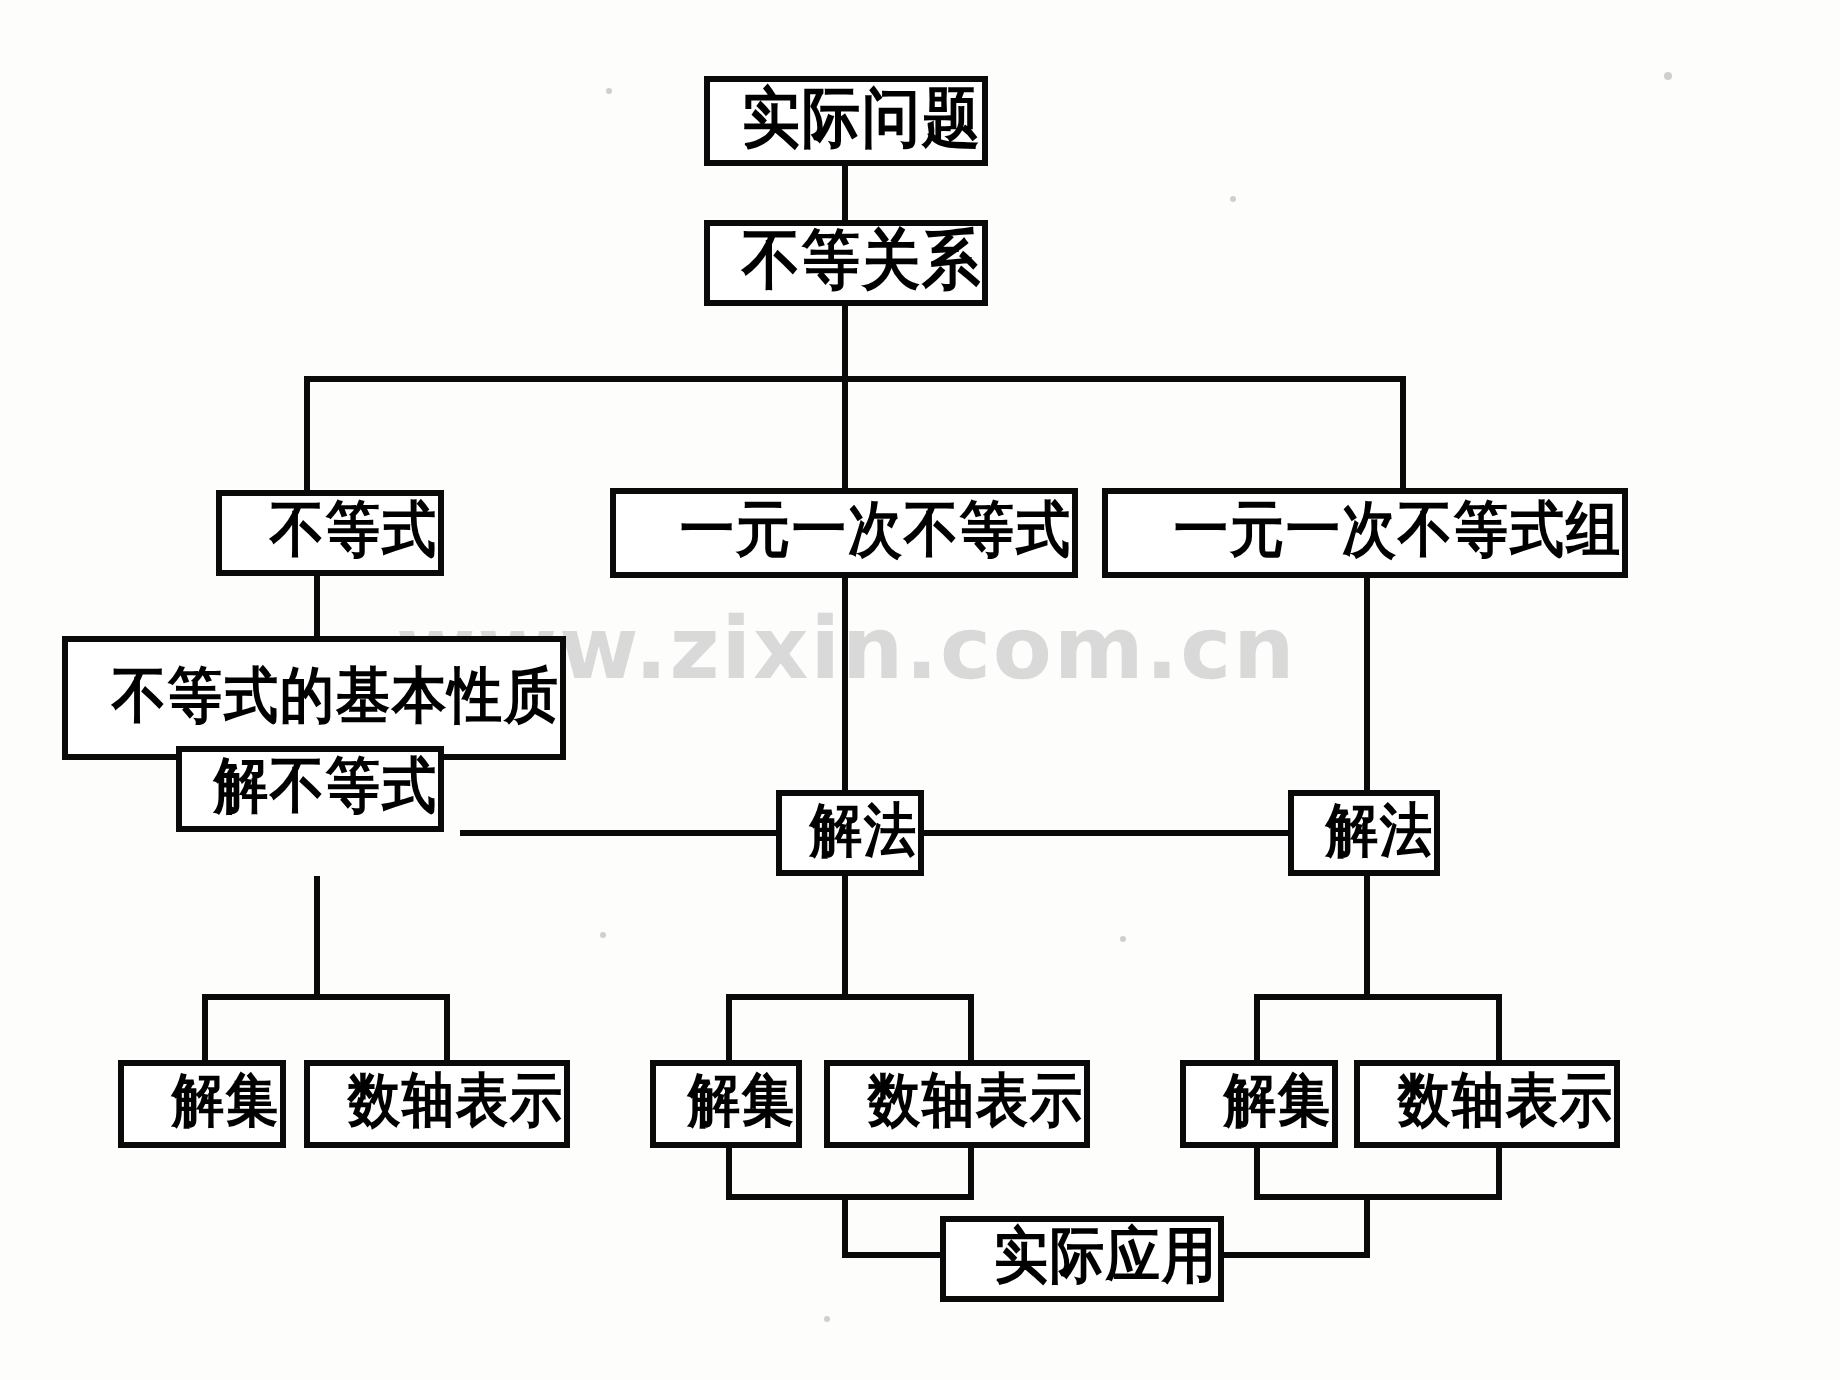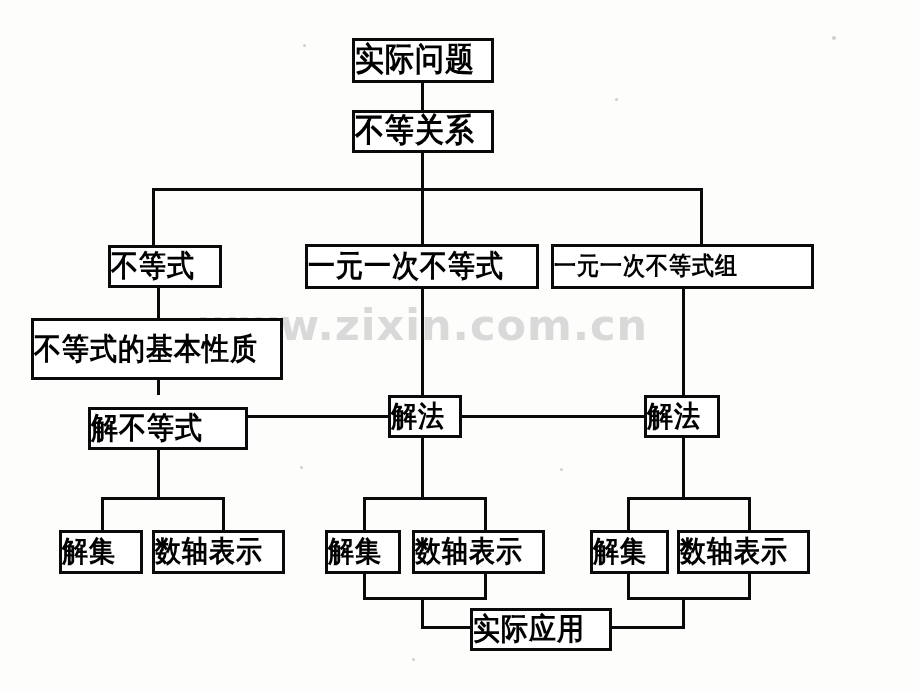--- a/index.html
+++ b/index.html
@@ -18,21 +18,21 @@
     background: #fdfdfb;
     overflow: hidden;
   }
   .node {
     position: absolute;
     box-sizing: border-box;
     border: 3px solid #0a0a0a;
     background: #ffffff;
     display: flex;
     align-items: center;
-    justify-content: flex-start;
+    justify-content: flex-end;
     color: #000000;
     font-weight: 700;
     letter-spacing: 1px;
     line-height: 1;
     z-index: 3;
     white-space: nowrap;
     font-family: "DejaVu Sans", "Liberation Sans", sans-serif;
   }
   .node .txt {
     display: block;
@@ -116,27 +116,27 @@
       </div>
       <div class="node" style="left: 352px; top: 110px; width: 142px; height: 43px; font-size: 29px;">
         <span class="txt">不等关系</span>
       </div>
       <div class="node" style="left: 108px; top: 245px; width: 114px; height: 43px; font-size: 27px;">
         <span class="txt">不等式</span>
       </div>
       <div class="node" style="left: 305px; top: 244px; width: 234px; height: 45px; font-size: 27px;">
         <span class="txt">一元一次不等式</span>
       </div>
-      <div class="node" style="left: 551px; top: 244px; width: 263px; height: 45px; font-size: 22px;">
+      <div class="node" style="left: 551px; top: 244px; width: 263px; height: 45px; font-size: 27px;">
         <span class="txt">一元一次不等式组</span>
       </div>
       <div class="node" style="left: 31px; top: 318px; width: 252px; height: 62px; font-size: 27px;">
         <span class="txt">不等式的基本性质</span>
       </div>
-      <div class="node" style="left: 88px; top: 407px; width: 160px; height: 43px; font-size: 27px;">
+      <div class="node" style="left: 88px; top: 373px; width: 134px; height: 43px; font-size: 27px;">
         <span class="txt">解不等式</span>
       </div>
       <div class="node" style="left: 388px; top: 395px; width: 74px; height: 43px; font-size: 26px;">
         <span class="txt">解法</span>
       </div>
       <div class="node" style="left: 644px; top: 395px; width: 76px; height: 43px; font-size: 26px;">
         <span class="txt">解法</span>
       </div>
       <div class="node" style="left: 59px; top: 530px; width: 84px; height: 44px; font-size: 26px;">
         <span class="txt">解集</span>

